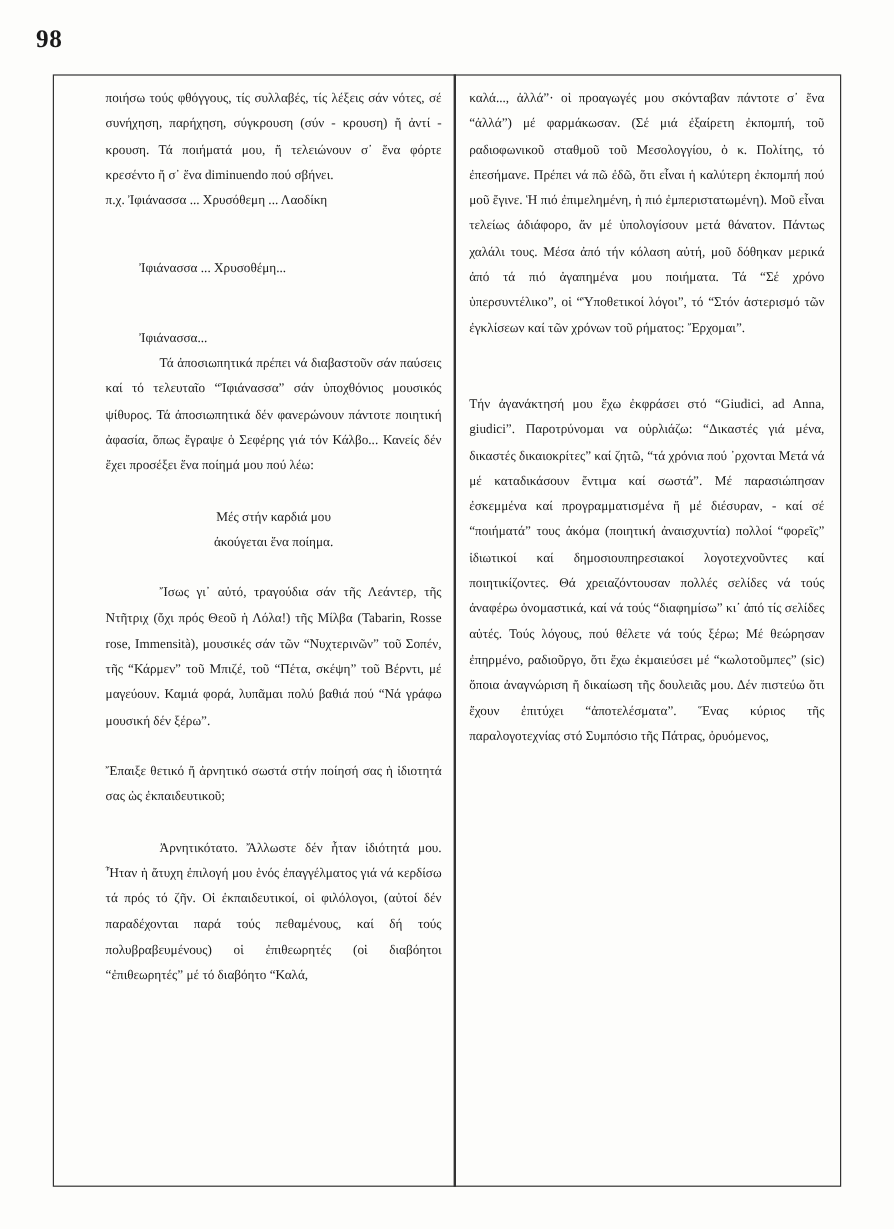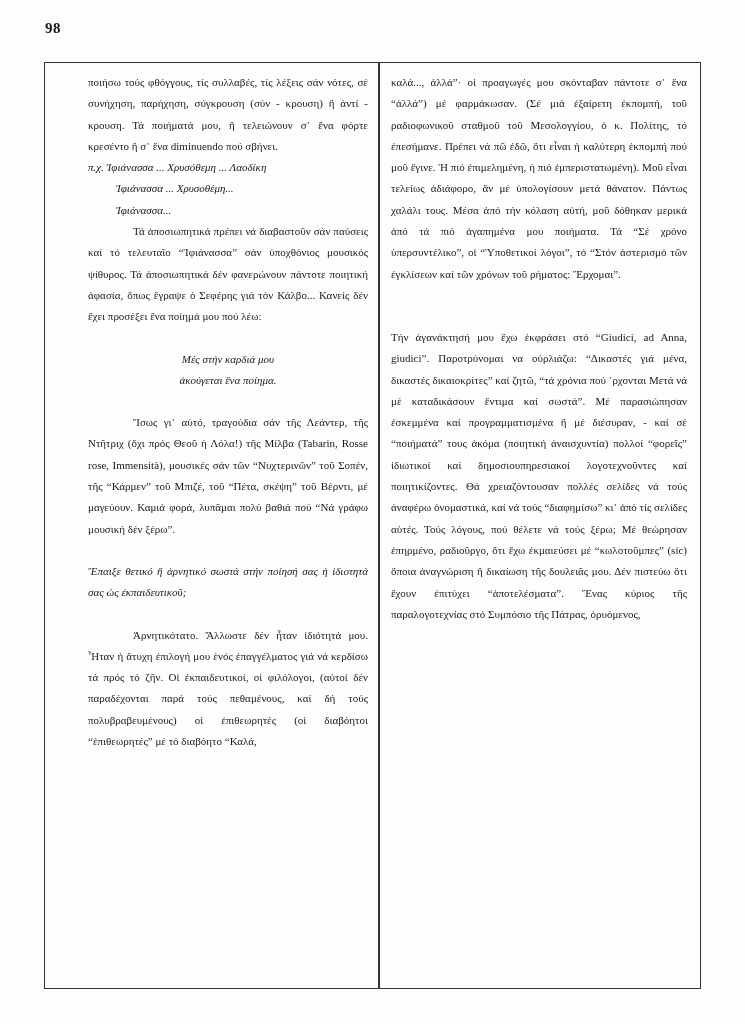--- a/index.html
+++ b/index.html
@@ -1,40 +1,40 @@
 <!DOCTYPE html>
 <html><head>
 <meta charset="utf-8">
 <style>
   html, body { margin:0; padding:0; }
   body {
     width:745px; height:1024px; background:#fdfdfb; position:relative; overflow:hidden;
     font-family:"Liberation Serif","DejaVu Serif",serif; color:#1a1a1a;
   }
   .page-number {
-    position:absolute; left:45px; top:20px; font-size:15px; font-weight:bold; letter-spacing:0.5px;
+    position:absolute; left:30px; top:20px; font-size:21px; font-weight:bold; letter-spacing:0.5px;
   }
   .frame {
     position:absolute; left:44px; top:62px; width:657px; height:927px;
     border:1.5px solid #333; box-sizing:border-box;
   }
   .divider {
     position:absolute; left:378px; top:62px; width:1.5px; height:927px; background:#333;
   }
   .col {
     position:absolute; top:72px; font-size:11px; line-height:21.3px; text-align:justify;
   }
   .col.left { left:88px; width:280px; }
   .col.right { left:391px; width:296px; }
   .col p { margin:0; }
   .indent { text-indent:45px; }
-  .it { font-style:italic; }
+  .it { }
   .gap { height:21px; }
   .ex-line { display:block; }
-  .ex-indent { padding-left:28px; }
+  .ex-indent { padding-left:28px;margin-top:36px; }
   .poem p { text-align:center; }
 </style>
 </head>
 <body>
 
 <div class="page-number">98</div>
 
 <div class="frame"></div>
 <div class="divider"></div>
 

